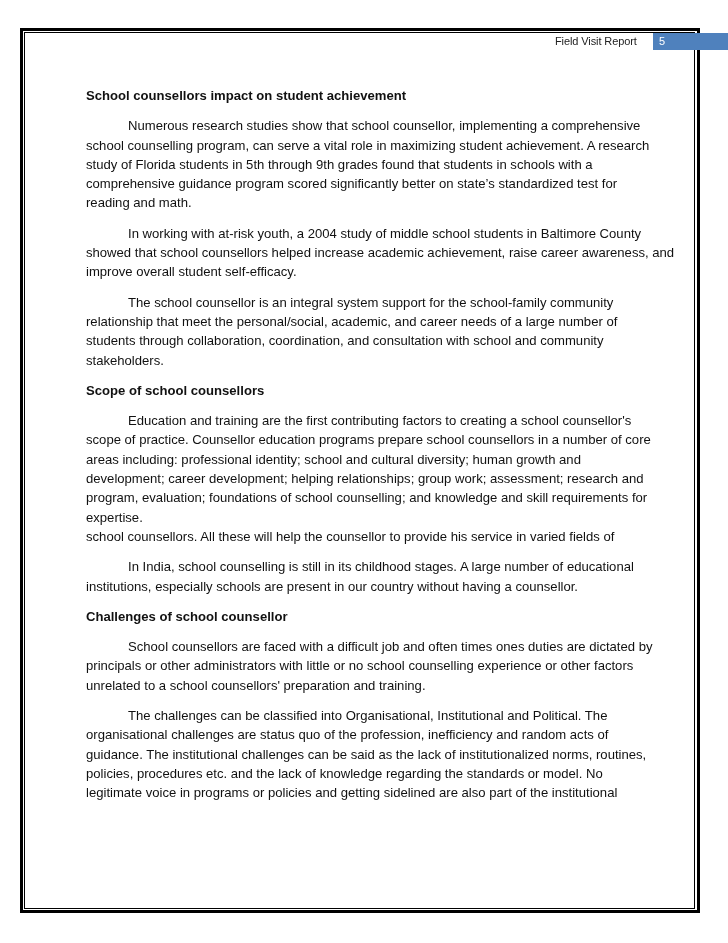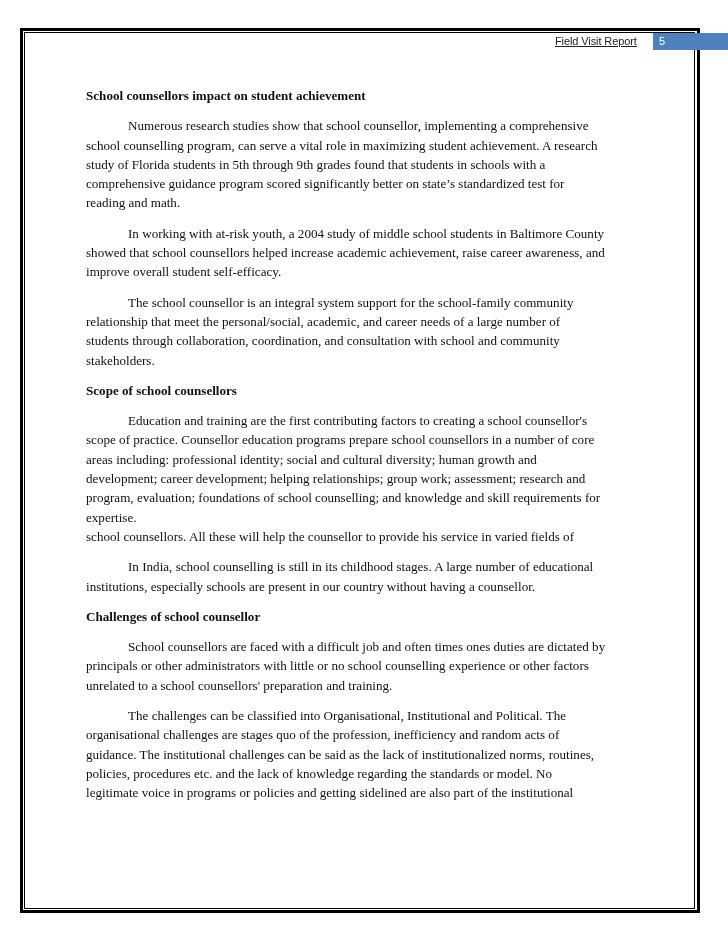--- a/index.html
+++ b/index.html
@@ -15,30 +15,30 @@
     position: absolute; left: 24px; top: 32px; width: 669px; height: 875px;
     border: 1px solid #000; box-sizing: content-box;
   }
   .header-bar {
     position: absolute; left: 653px; top: 33px; width: 75px; height: 17px;
     background: #4f81bd;
   }
   .header-title {
     position: absolute; left: 555px; top: 35px;
     font-family: "Liberation Sans", sans-serif; font-size: 11px; color: #222;
-    letter-spacing: -0.1px; line-height: 13px; text-decoration: underline;
+    letter-spacing: -0.1px; line-height: 13px;
   }
   .page-num {
     position: absolute; left: 659px; top: 35px;
     font-family: "Liberation Sans", sans-serif; font-size: 11px; color: #ffffff;
     line-height: 13px;
   }
   .content {
     position: absolute; left: 86px; top: 86px; width: 570px;
-    font-family: Liberation Serif, serif; font-size: 13.1px; color: #111;
+    font-family: Liberation Sans, sans-serif; font-size: 13.1px; color: #111;
   }
   .line { display: block; height: 19.3px; line-height: 19.3px; white-space: nowrap; }
   .indent { padding-left: 42px; }
   .heading { font-weight: bold; }
   .block { margin-bottom: 11px; }
 </style>
 </head>
 <body>
 
 <div class="border-outer"></div>
@@ -71,39 +71,39 @@
     <span class="line">students through collaboration, coordination, and consultation with school and community</span>
     <span class="line">stakeholders.</span>
   </div>
 
   <div class="block">
     <span class="line heading">Scope of school counsellors</span>
   </div>
   <div class="block">
     <span class="line indent">Education and training are the first contributing factors to creating a school counsellor's</span>
     <span class="line">scope of practice. Counsellor education programs prepare school counsellors in a number of core</span>
-    <span class="line">areas including: professional identity; social and cultural diversity; human growth and</span>
+    <span class="line">areas including: professional identity; school and cultural diversity; human growth and</span>
     <span class="line">development; career development; helping relationships; group work; assessment; research and</span>
     <span class="line">program, evaluation; foundations of school counselling; and knowledge and skill requirements for</span>
     <span class="line">expertise.</span>
     <span class="line">school counsellors.  All these will help the counsellor to provide his service in varied fields of</span>
   </div>
   <div class="block">
     <span class="line indent">In India, school counselling is still in its childhood stages. A large number of educational</span>
     <span class="line">institutions, especially schools are present in our country without having a counsellor.</span>
   </div>
 
   <div class="block">
     <span class="line heading">Challenges of school counsellor</span>
   </div>
   <div class="block">
     <span class="line indent">School counsellors are faced with a difficult job and often times ones duties are dictated by</span>
     <span class="line">principals or other administrators with little or no school counselling experience or other factors</span>
     <span class="line">unrelated to a school counsellors' preparation and training.</span>
   </div>
   <div class="block">
     <span class="line indent">The challenges can be classified into Organisational, Institutional and Political. The</span>
-    <span class="line">organisational challenges are stages quo of the profession, inefficiency and random acts of</span>
+    <span class="line">organisational challenges are status quo of the profession, inefficiency and random acts of</span>
     <span class="line">guidance. The institutional challenges can be said as the lack of institutionalized norms, routines,</span>
     <span class="line">policies, procedures etc. and the lack of knowledge regarding the standards or model. No</span>
     <span class="line">legitimate voice in programs or policies and getting sidelined are also part of the institutional</span>
   </div>
 </div>
 
 </body></html>

